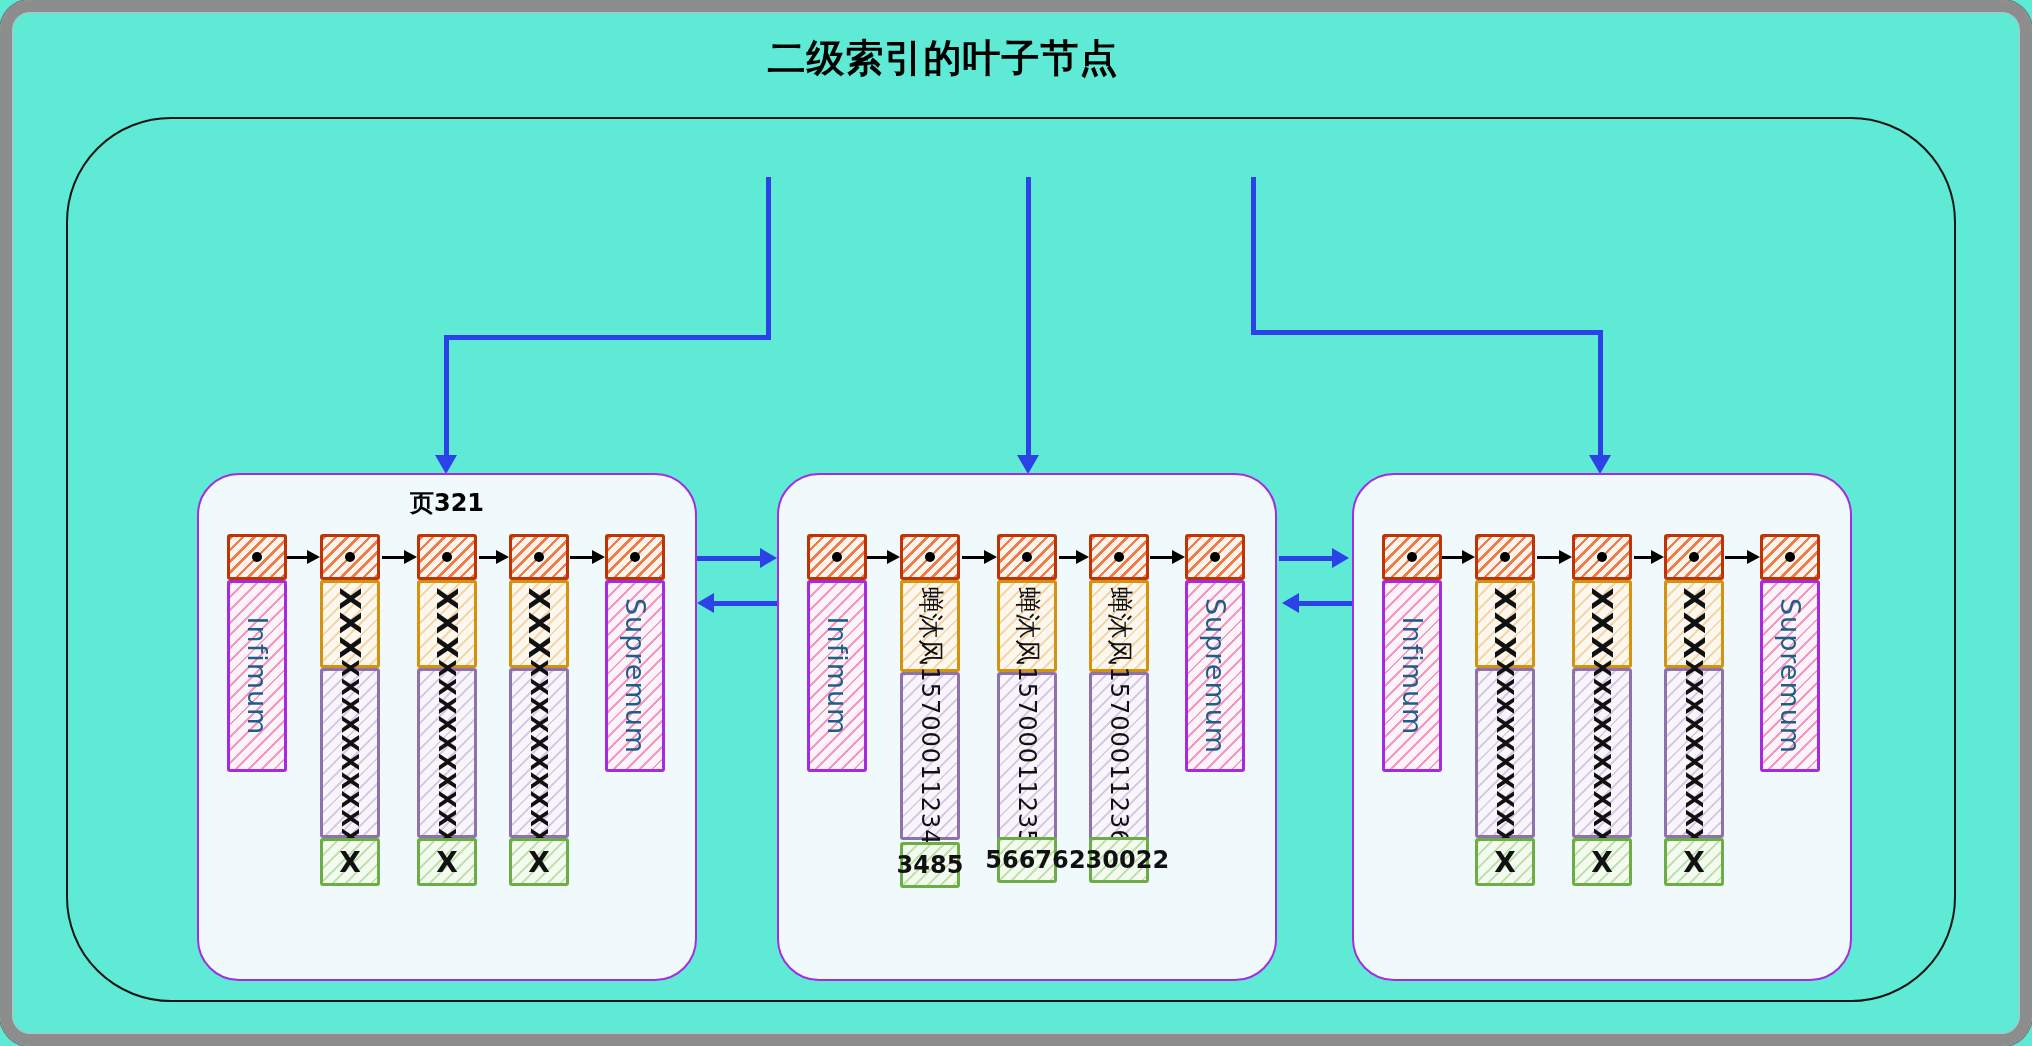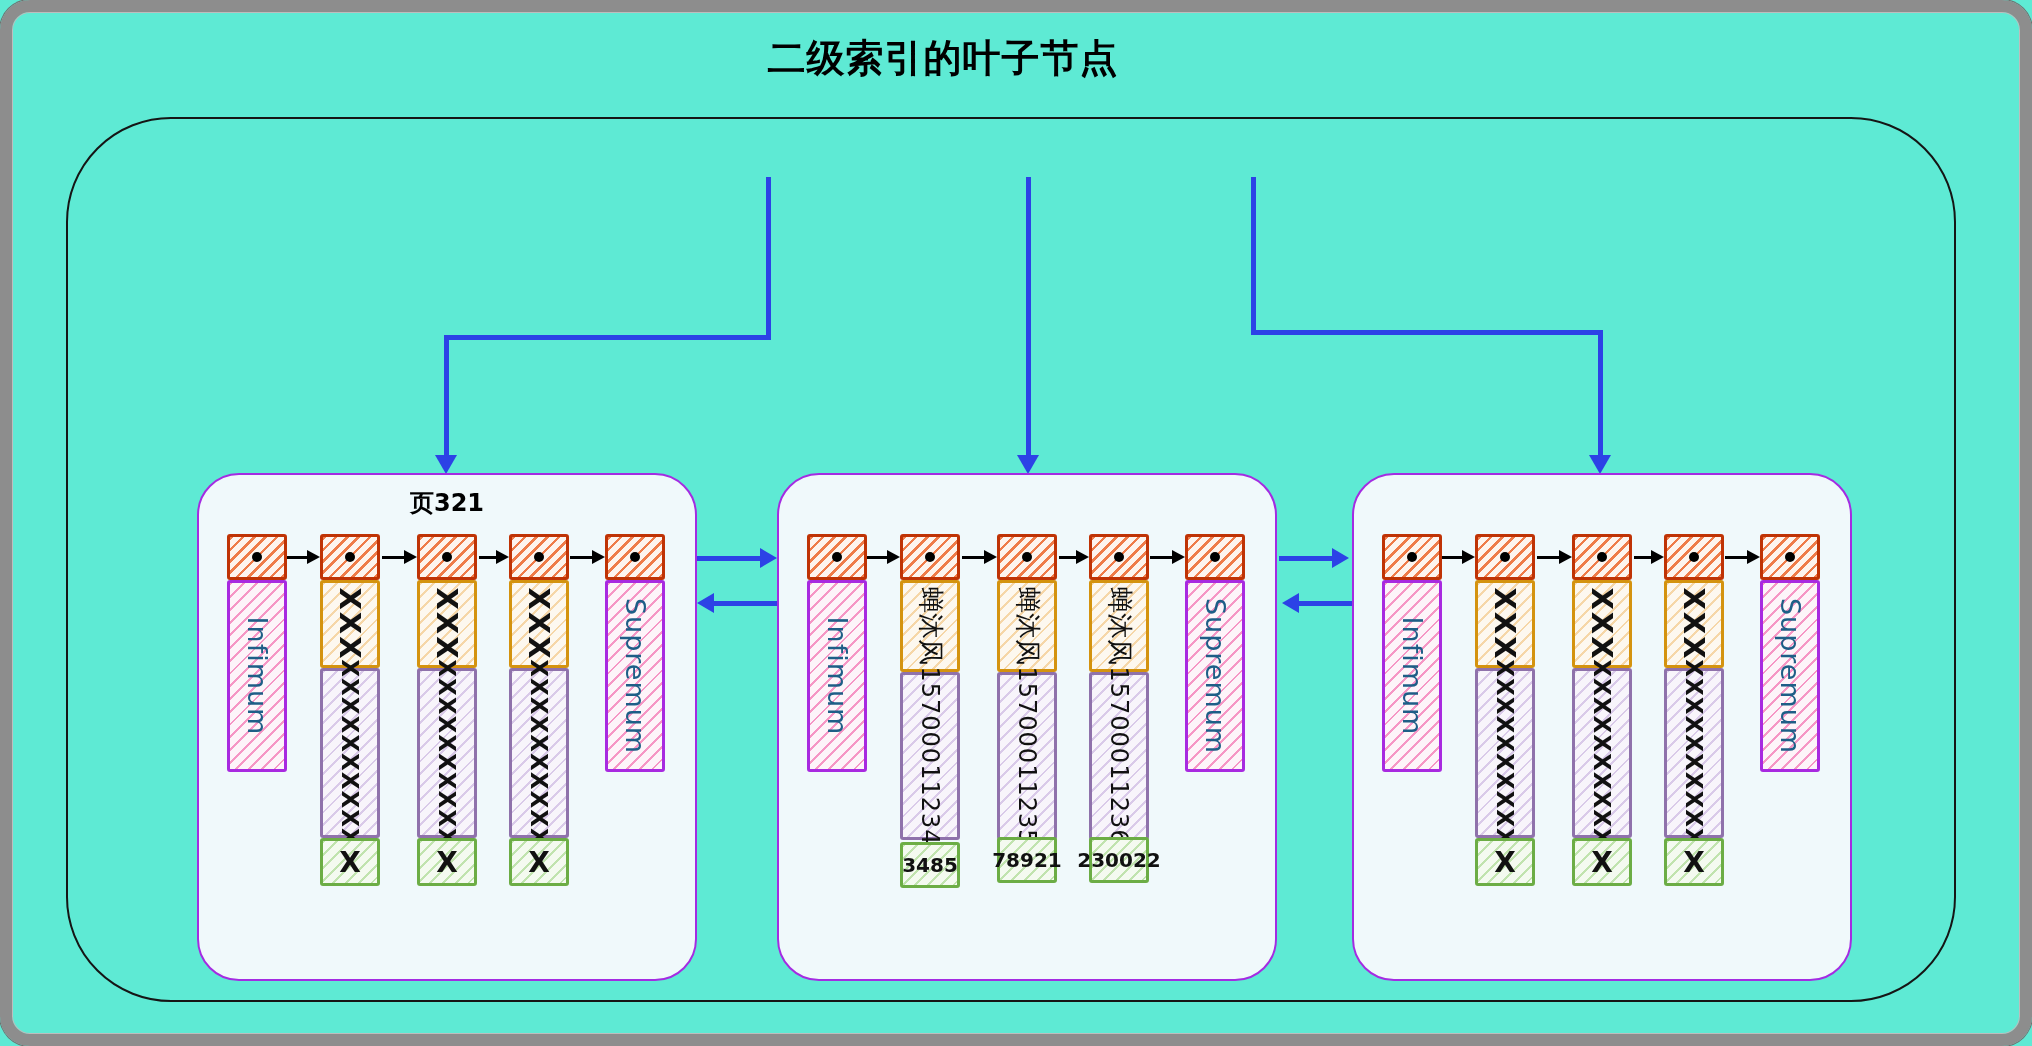--- a/index.html
+++ b/index.html
@@ -38,21 +38,21 @@
   .green{border:3px solid #6cad45;
         background:#f4faf0 repeating-linear-gradient(135deg,rgba(190,226,171,.95) 0 2px,rgba(255,255,255,0) 2px 9px);}
   .vtext{position:absolute;top:50%;left:50%;transform:translate(-50%,-50%) rotate(90deg);
          white-space:nowrap;color:#111;}
   .sys{color:#1e5e87;font-size:27px;font-weight:500;letter-spacing:1px;}
   .vname{font-size:26px;font-weight:500;}
   .vxxx{font-size:29px;font-weight:600;letter-spacing:2px;}
   .vkey{font-size:24px;font-weight:500;letter-spacing:1px;}
   .vkeyx{font-size:23px;font-weight:600;letter-spacing:1px;}
   .pk{position:absolute;top:50%;left:50%;transform:translate(-50%,-50%);
-      font-size:20px;font-weight:bold;color:#111;white-space:nowrap;}
+      font-size:24px;font-weight:bold;color:#111;white-space:nowrap;}
   .pkx{font-size:28px;}
 
   
   .rec-arrow{position:absolute;top:75px;height:14px;}
   .rec-arrow .shaft{position:absolute;left:0;right:9px;top:5.5px;height:3px;background:#000;display:block;}
   .rec-arrow .ahead{position:absolute;right:0;top:0;width:0;height:0;display:block;
       border-left:13px solid #000;border-top:7px solid transparent;border-bottom:7px solid transparent;}
 
   
   .bseg{position:absolute;background:#2c42e6;}
@@ -202,21 +202,21 @@
       <div class="hdr">
           <i class="dot"></i>
         </div>
       <div class="cell amber" style="top:105px;height:92px;">
         <span class="vtext vname">蝉沐风</span>
         </div>
       <div class="cell plum" style="top:197px;height:168px;">
         <span class="vtext vkey">15700011235</span>
         </div>
       <div class="cell green" style="top:362px;height:46px;">
-        <span class="pk">78921</span>
+        <span class="pk">56676</span>
         </div>
     </div>
 
     <div class="col" style="left:310px;">
       <div class="hdr">
           <i class="dot"></i>
         </div>
       <div class="cell amber" style="top:105px;height:92px;">
         <span class="vtext vname">蝉沐风</span>
         </div>

